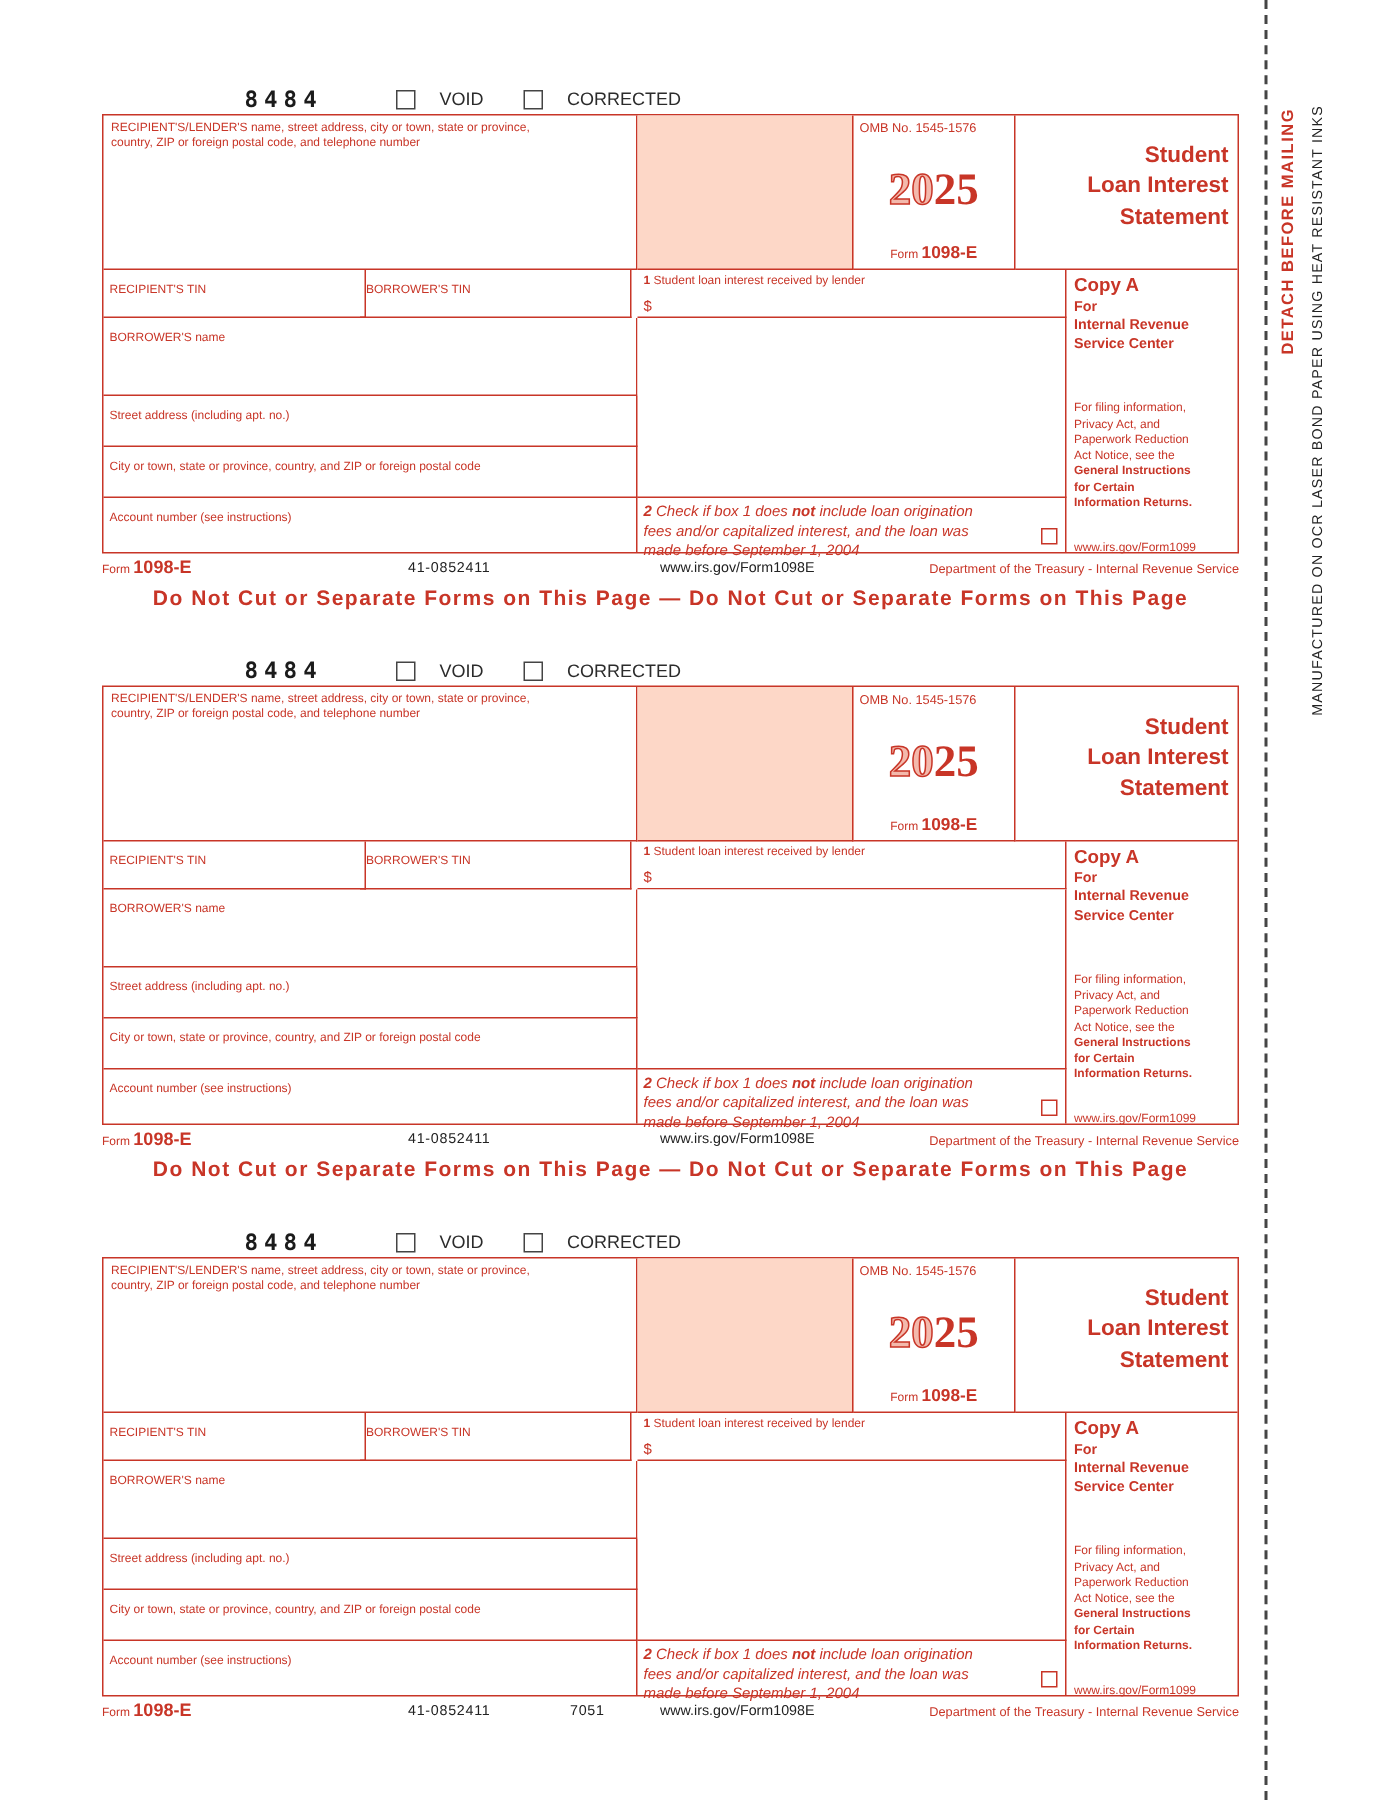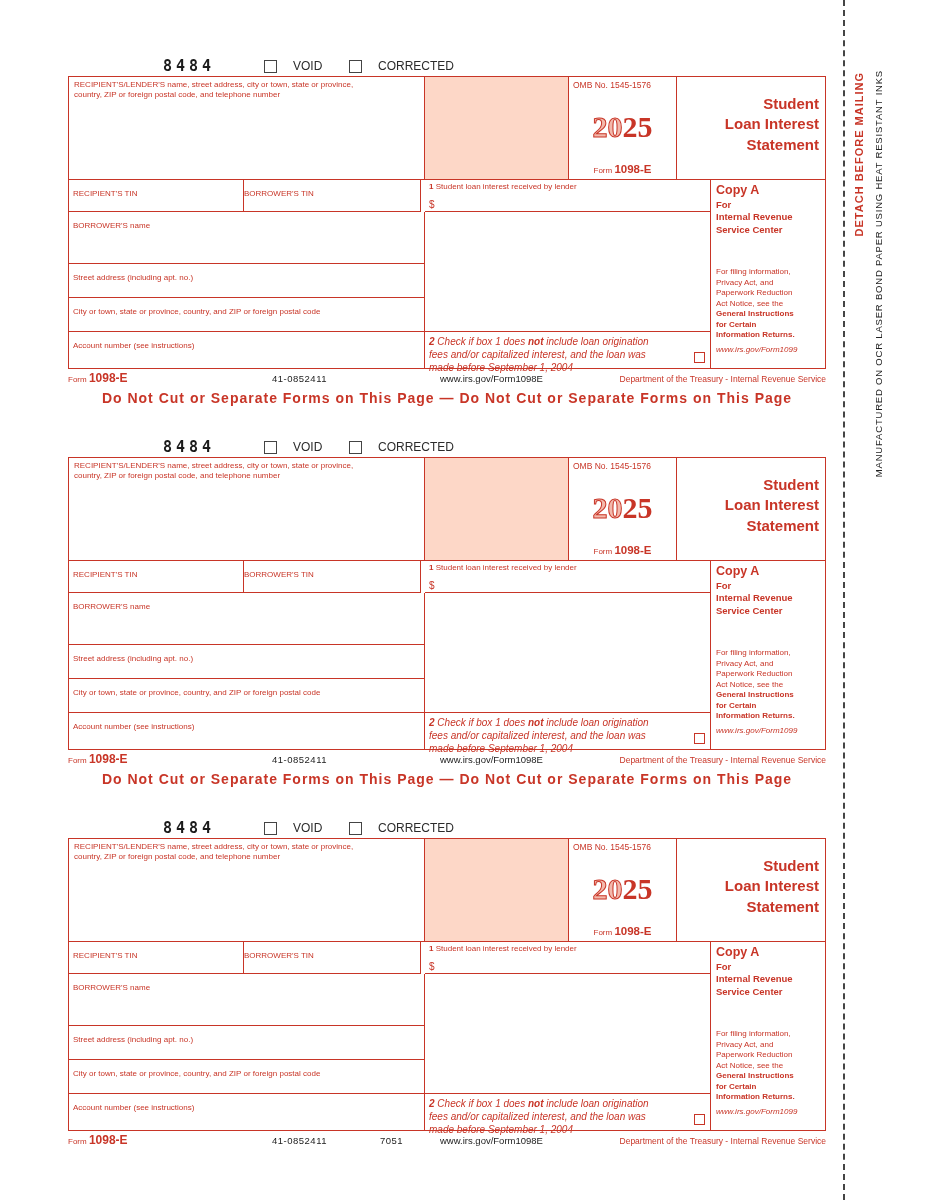--- a/index.html
+++ b/index.html
@@ -49,21 +49,21 @@
   .borrower-tin { left:171px; top:103px; width:181px; height:32px; padding:2px 4px; }
   .box1-cell { left:356px; top:103px; width:286px; height:32px; padding:2px 4px; }
   .box-num { font-weight:bold; }
   .dollar { position:absolute; left:4px; bottom:1px; font-size:10px; }
 
   .right-col { left:642px; top:103px; right:0; bottom:0; padding:3px 5px; text-align:left; }
   .copy-a { font-weight:bold; font-size:12.5px; margin-bottom:2px; }
   .copy-for { font-weight:bold; font-size:9.5px; line-height:1.3; margin-bottom:31px; }
   .filing { font-size:8px; line-height:1.32; }
   .filing .bold-line { font-weight:bold; }
-  .filing-url { font-style:italic; margin-top:4px; }
+  .filing-url { margin-top:19px; }
 
   .borrower-name { left:0; top:135px; width:356px; height:52px; padding:2px 4px; }
   .entry-area { left:356px; top:135px; width:286px; height:120px; background:#fff; }
   .street { left:0; top:187px; width:356px; height:34px; padding:2px 4px; }
   .city { left:0; top:221px; width:356px; height:34px; padding:2px 4px; }
   .account { left:0; top:255px; width:356px; bottom:0; padding:2px 4px; }
   .box2-cell { left:356px; top:255px; width:286px; bottom:0; padding:3px 4px; }
   .box2-text { font-size:10px; line-height:1.3; width:222px;font-style:italic; }
   .box2-bold { font-weight:bold; }
   .box2-chk { position:absolute; right:5px; bottom:5px; width:11px; height:11px; border:1.2px solid var(--ink); background:#fff; }

